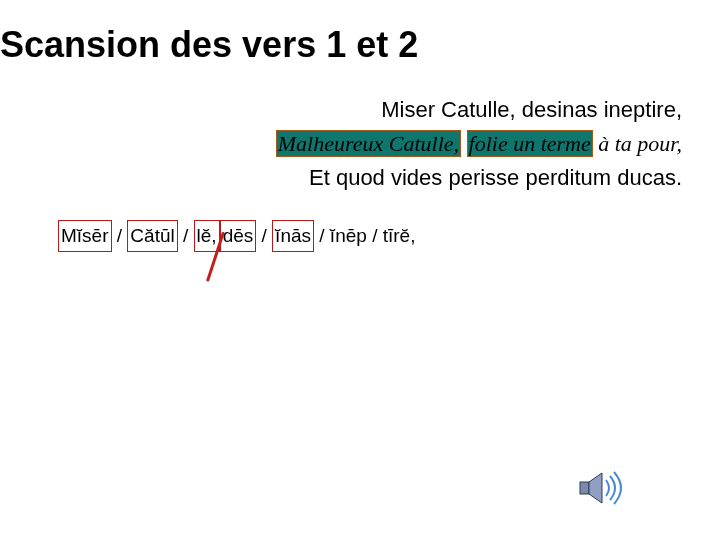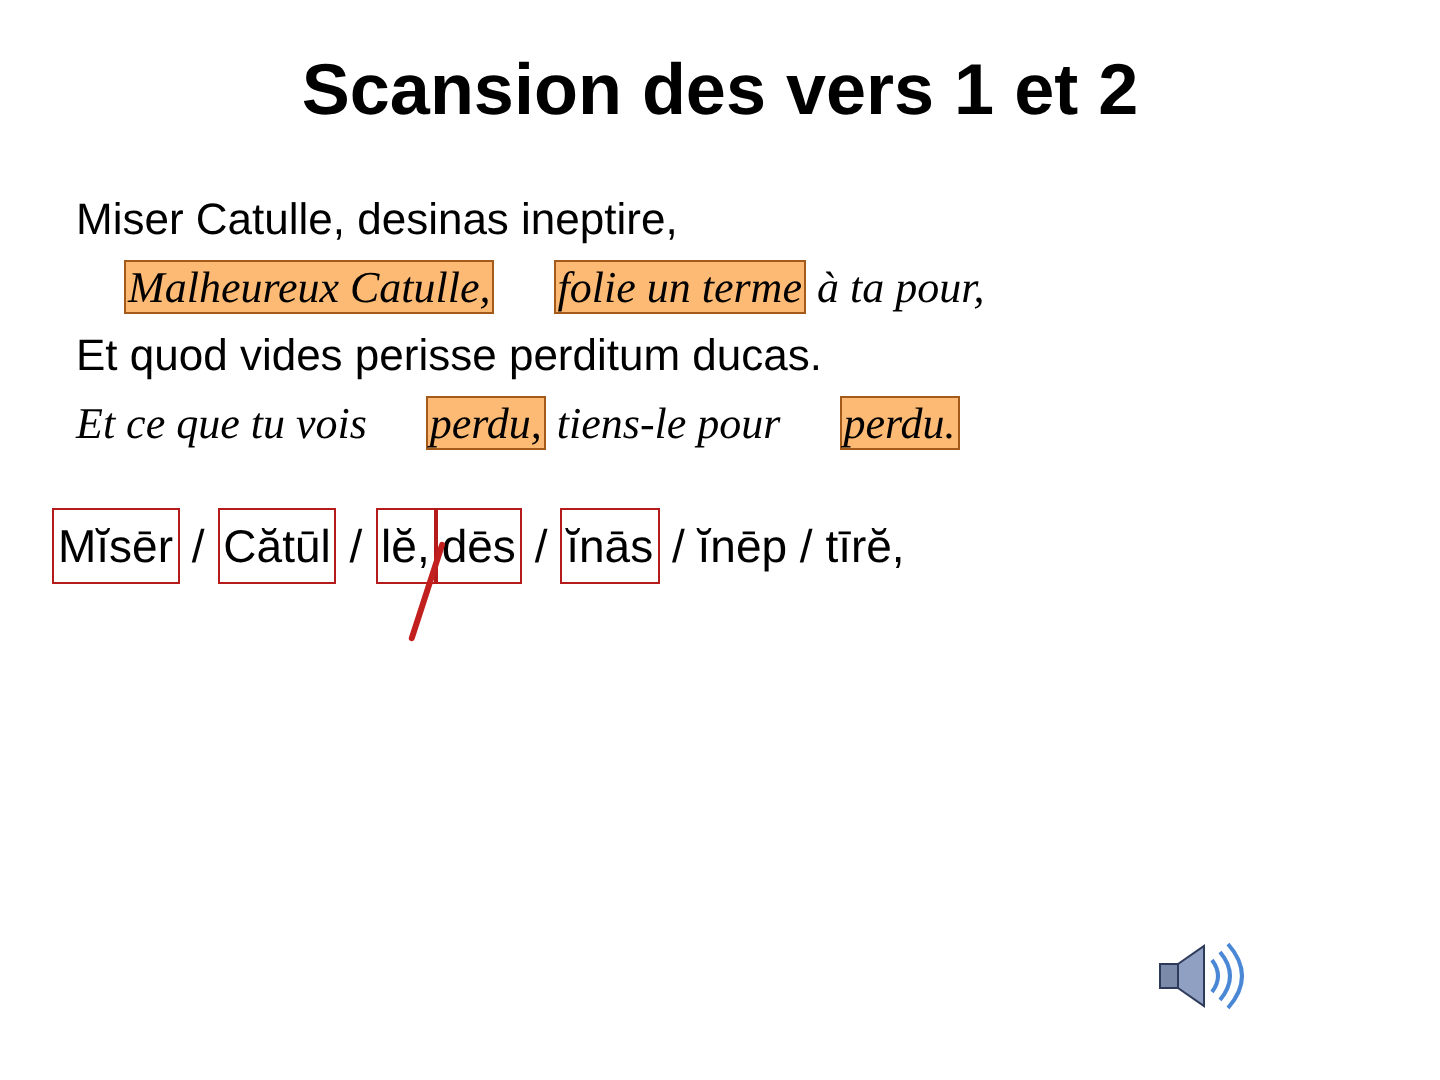--- a/index.html
+++ b/index.html
@@ -6,51 +6,52 @@
   body {
     width: 720px;
     height: 540px;
     background: #ffffff;
     font-family: Arial, Helvetica, sans-serif;
     position: relative;
     overflow: hidden;
   }
   .title {
     font-size: 36px;
-    text-align: center;
+    text-align: left;
     margin-top: 24px;
     margin-bottom: 28px;
     color: #000;
   }
   .content {
     padding: 0 38px;
   }
   .line {
     font-size: 22px;
     line-height: 1.45;
     color: #000;
     margin-bottom: 2px;
+    text-align: right;
   }
   .italic { font-style: italic; font-family: "Times New Roman", Times, serif; }
   .hl {
-    background: #fdba74;
+    background: #0f766e;
     border: 1px solid #a35a1a;
     padding: 0 1px;
-    margin-left: 24px;
   }
   .scansion-block {
     margin-top: 26px;
     padding: 0 26px;
   }
   .scan-line {
-    font-size: 23px;
+    font-size: 19px;
     line-height: 1.6;
     color: #000;
     position: relative;
     margin-bottom: 26px;
+    margin-left: 32px;
   }
   .box {
     border: 1.5px solid #b61b1b;
     padding: 0 2px;
     display: inline-block;
   }
   .slash-wrap {
     position: relative;
     display: inline-block;
   }
@@ -78,23 +79,20 @@
 
 <h1 class="title">Scansion des vers 1 et 2</h1>
 
 <div class="content">
   <div class="line">Miser Catulle, desinas ineptire,</div>
   <div class="line italic">
     <span class="hl">Malheureux Catulle,</span>
     <span> </span><span class="hl">folie un terme</span><span> à ta pour,</span>
   </div>
   <div class="line">Et quod vides perisse perditum ducas.</div>
-  <div class="line italic">
-    <span>Et ce que tu vois </span><span class="hl">perdu,</span><span> tiens-le pour </span><span class="hl">perdu.</span>
-  </div>
 </div>
 
 <div class="scansion-block">
   <div class="scan-line">
     <span class="box">Mĭsēr</span><span> / </span><span class="box">Cătūl</span><span> / </span><span class="box">lĕ,</span><span class="slash-wrap"><span class="red-slash"></span></span><span class="box"> dēs</span><span> / </span><span class="box">ĭnās</span><span> / ĭnēp / tīrĕ,</span>
   </div>
 </div>
 
 <div class="speaker">
   <svg viewBox="0 0 50 40" width="50" height="40">

